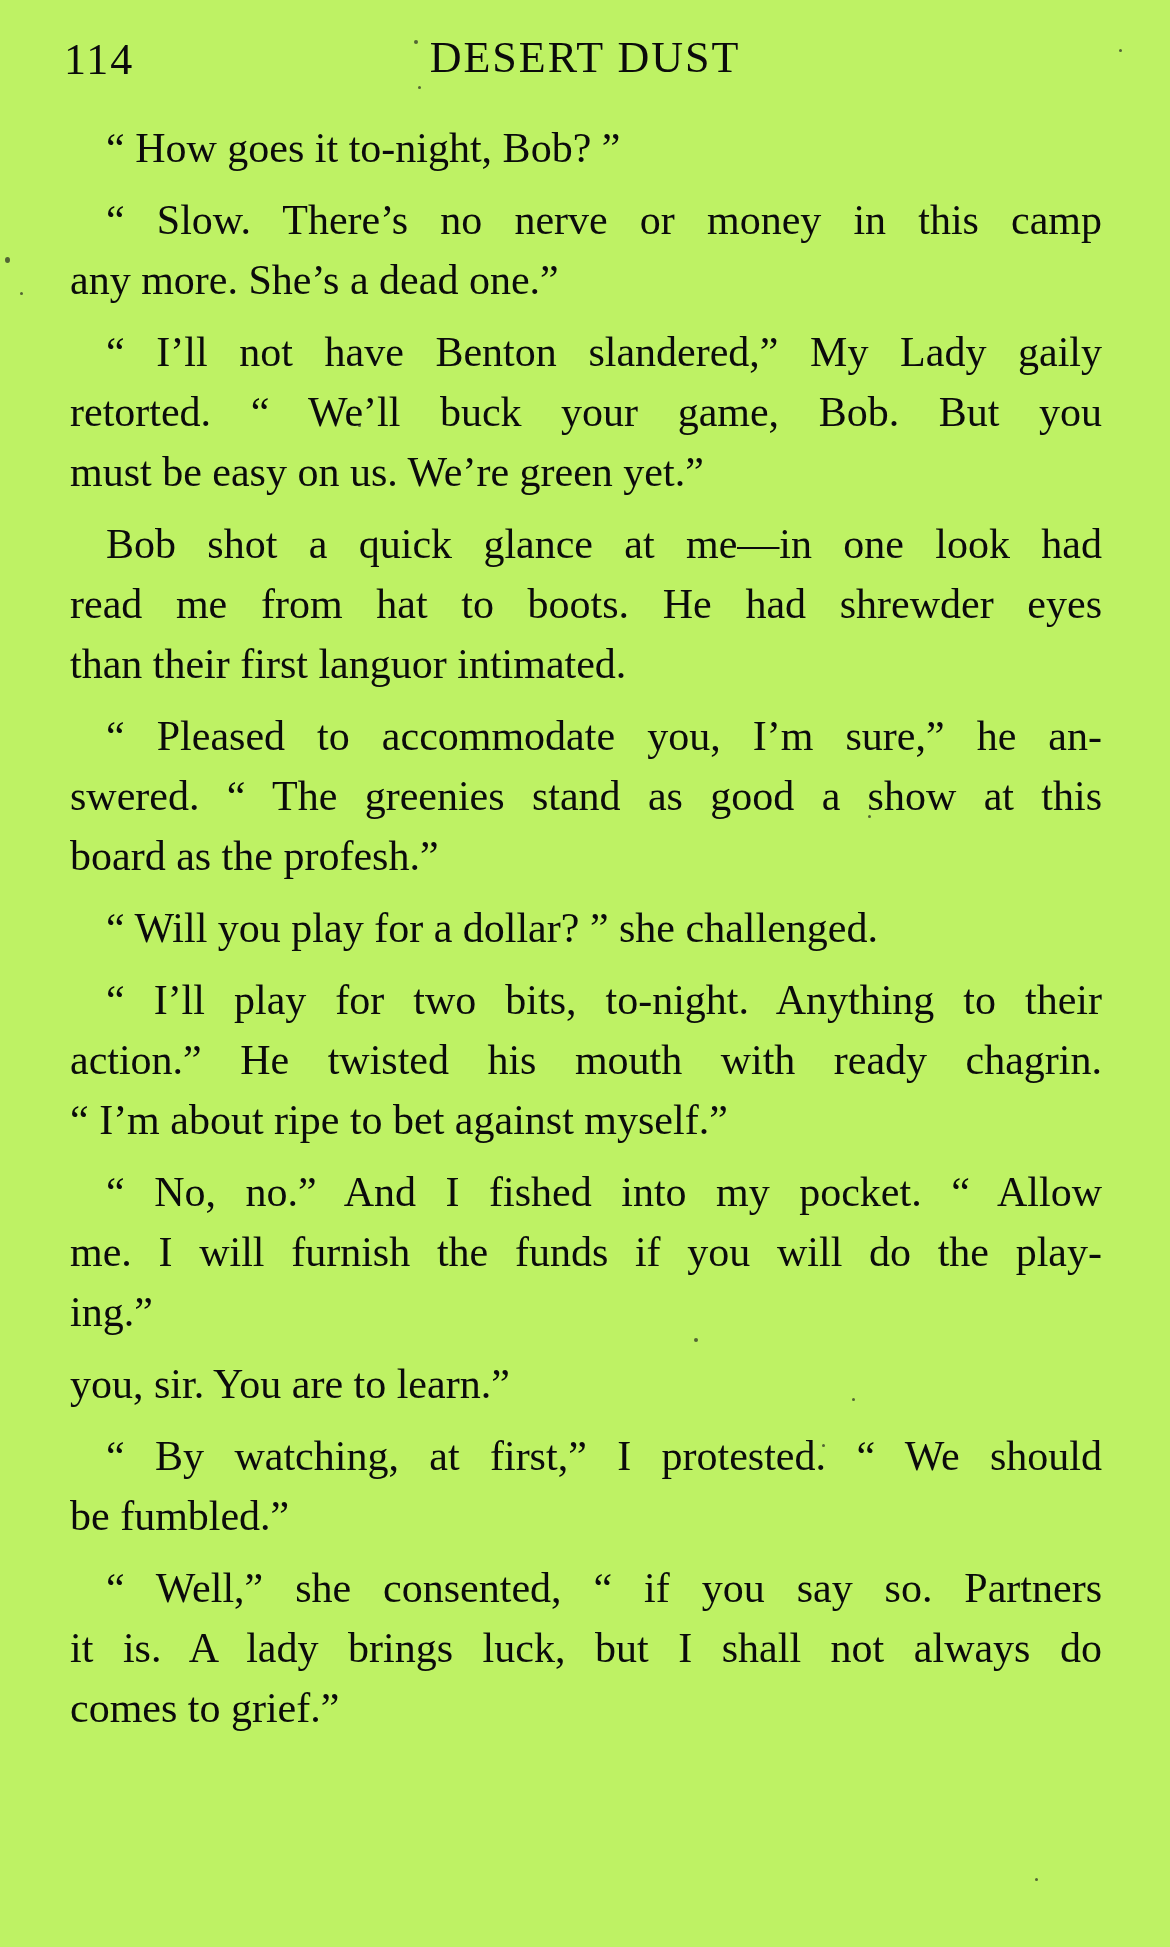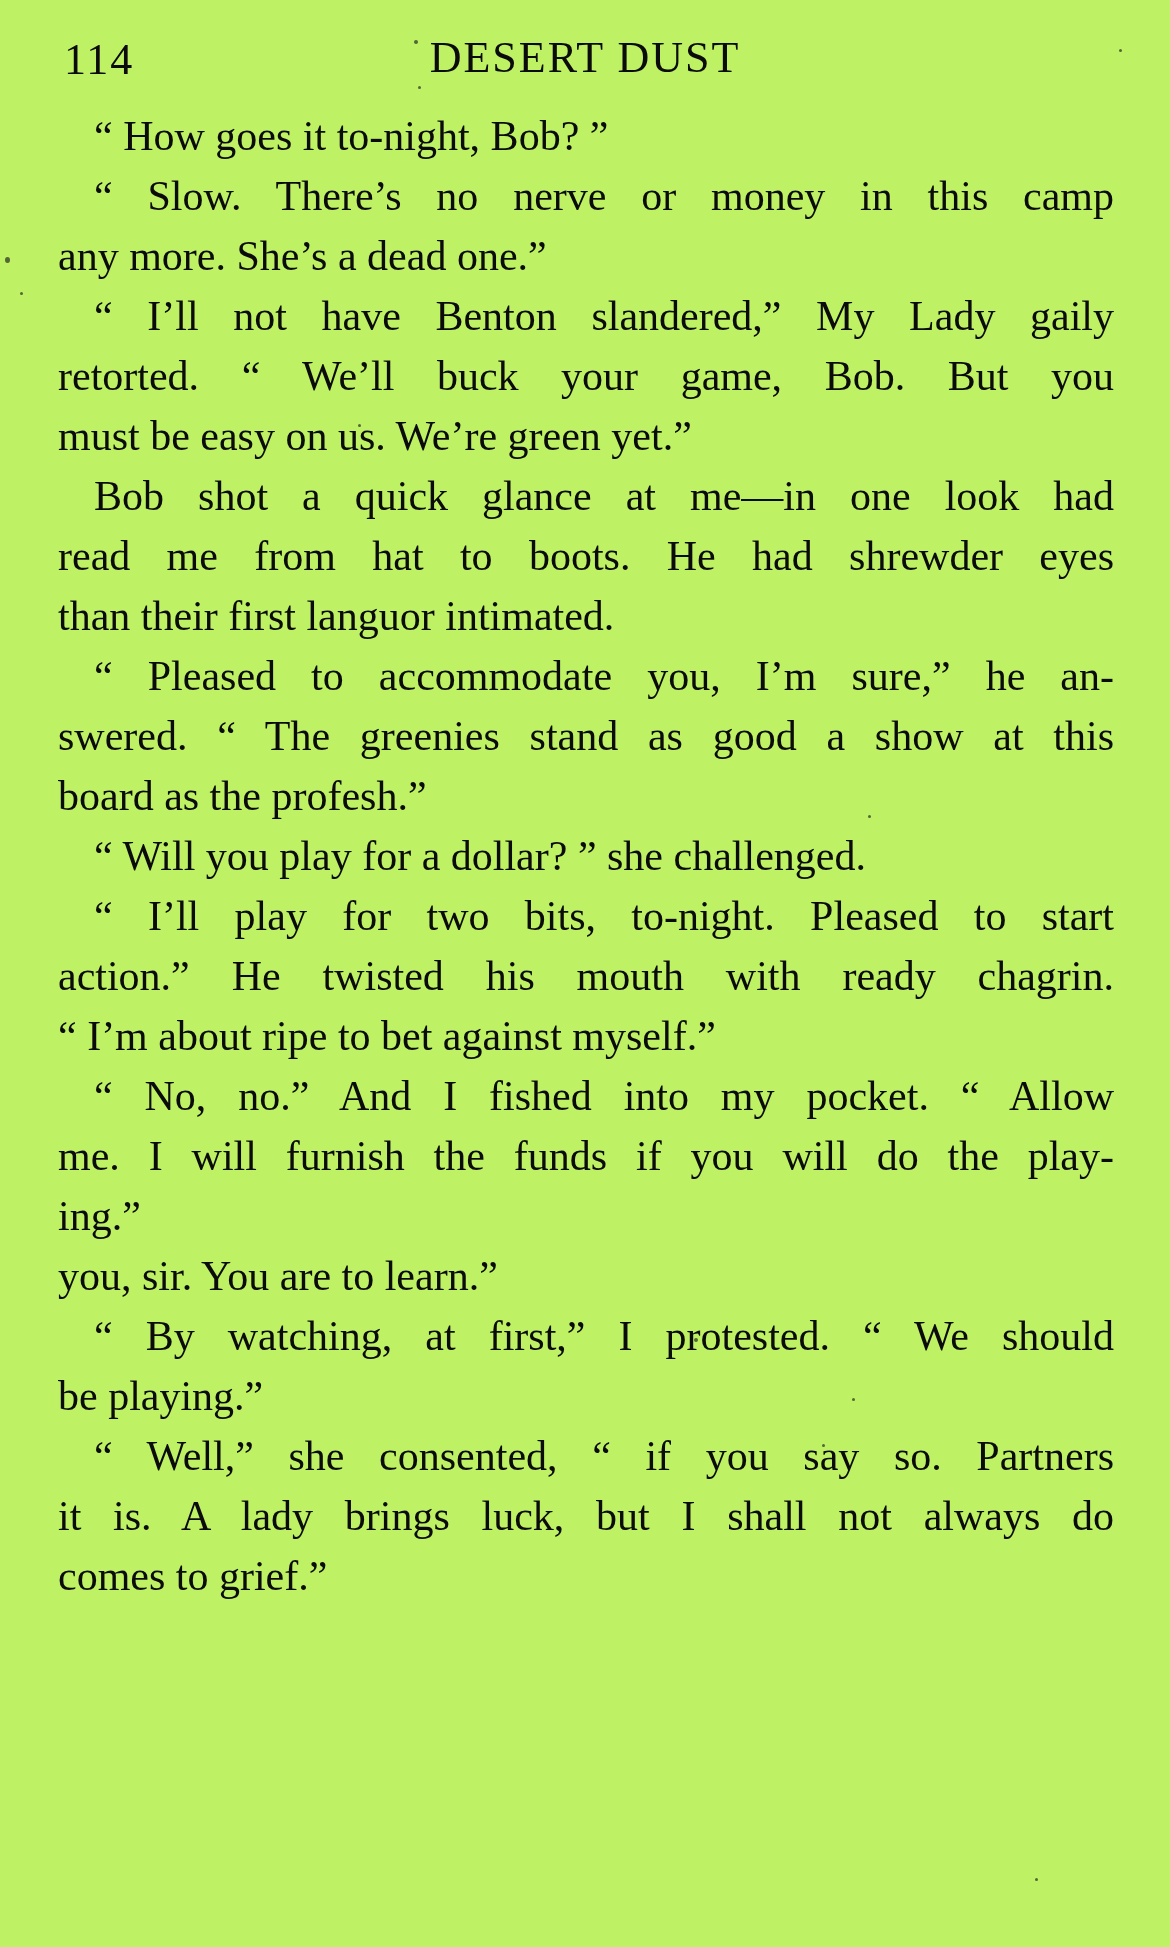--- a/index.html
+++ b/index.html
@@ -20,21 +20,21 @@
   }
   .title {
     position: absolute; left: 0; top: 0; width: 100%;
     margin: 0; text-align: center;
     font-size: 44px; line-height: 48px;
     font-weight: normal; letter-spacing: 2px;
   }
   .body-text {
     position: absolute; left: 58px; top: 106px; width: 1056px;
   }
-  .para { margin: 0; padding: 0; }
+  .para { margin: 12px; padding: 0; }
   .line {
     font-size: 42px;
     line-height: 60px;
     height: 60px;
     white-space: normal;
   }
   .line.j { text-align: justify; text-align-last: justify; }
   .line.indent { text-indent: 36px; }
   .speck {
     position: absolute;
@@ -73,35 +73,35 @@
       </div>
       <div class="para">
         <div class="line indent j">“ Pleased to accommodate you, I’m sure,” he an-</div>
         <div class="line j">swered.  “ The greenies stand as good a show at this</div>
         <div class="line">board as the profesh.”</div>
       </div>
       <div class="para">
         <div class="line indent">“ Will you play for a dollar? ” she challenged.</div>
       </div>
       <div class="para">
-        <div class="line indent j">“ I’ll play for two bits, to-night.  Pleased to start</div>
+        <div class="line indent j">“ I’ll play for two bits, to-night.  Anything to their</div>
         <div class="line j">action.”  He twisted his mouth with ready chagrin.</div>
         <div class="line">“ I’m about ripe to bet against myself.”</div>
       </div>
       <div class="para">
         <div class="line indent j">“ No, no.”  And I fished into my pocket.  “ Allow</div>
         <div class="line j">me.  I will furnish the funds if you will do the play-</div>
         <div class="line">ing.”</div>
       </div>
       <div class="para">
         <div class="line">you, sir.  You are to learn.”</div>
       </div>
       <div class="para">
         <div class="line indent j">“ By watching, at first,” I protested.  “ We should</div>
-        <div class="line">be playing.”</div>
+        <div class="line">be fumbled.”</div>
       </div>
       <div class="para">
         <div class="line indent j">“ Well,” she consented, “ if you say so.  Partners</div>
         <div class="line j">it is.  A lady brings luck, but I shall not always do</div>
         <div class="line">comes to grief.”</div>
       </div>
     </div>
 
   <div class="speck" style="left:414px; top:40px;  width:4px; height:4px;"></div>
   <div class="speck" style="left:418px; top:86px;  width:3px; height:3px;"></div>

